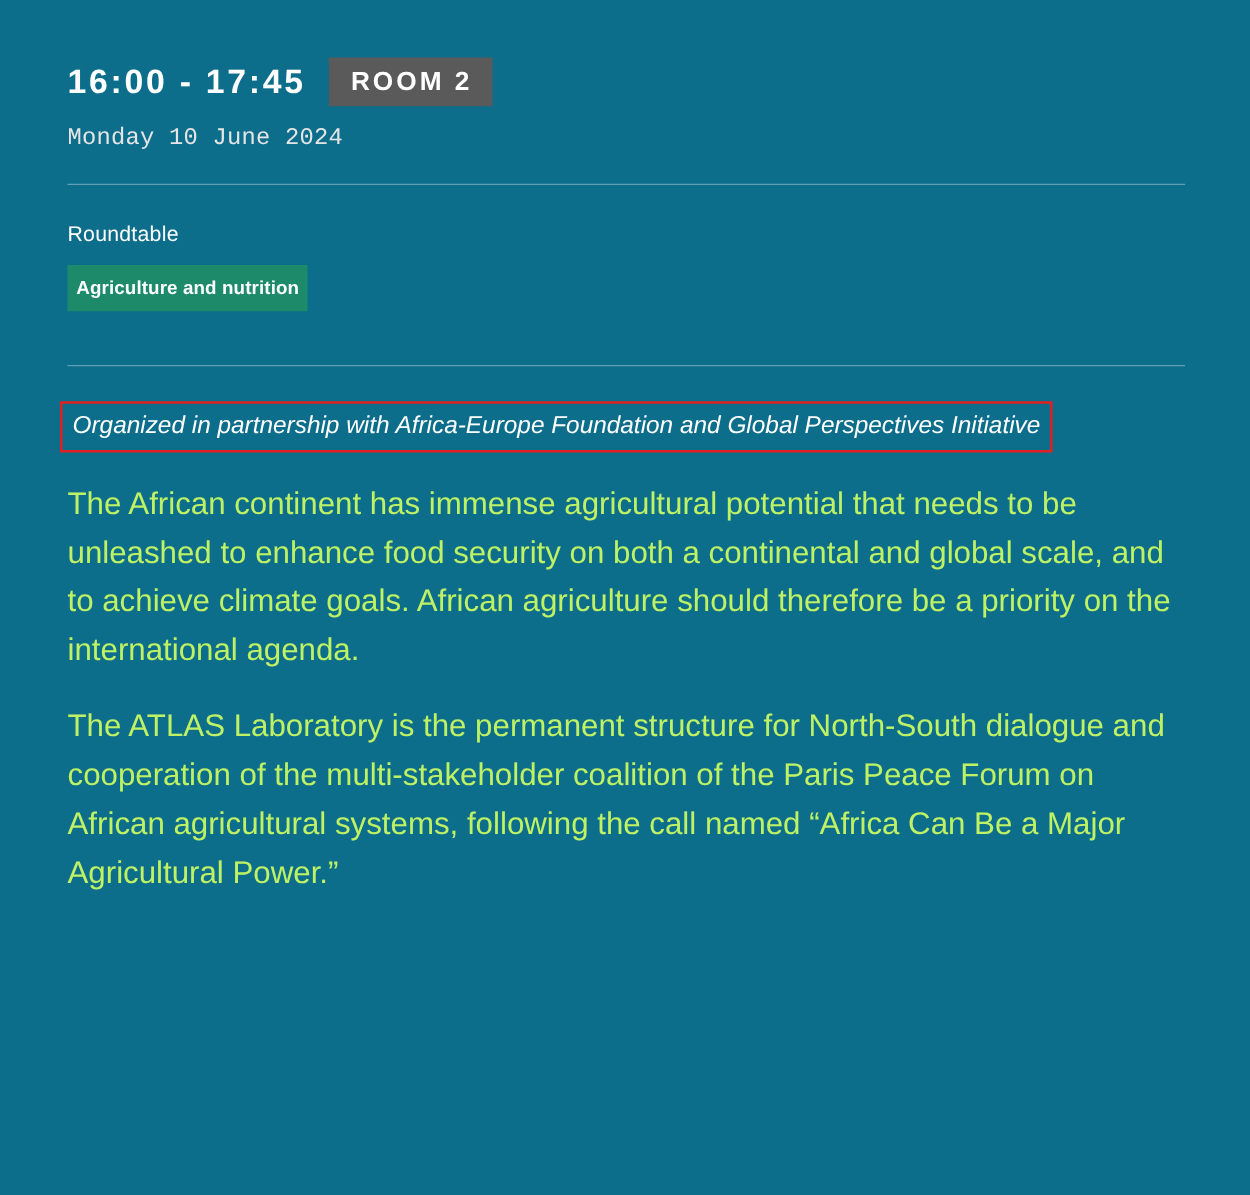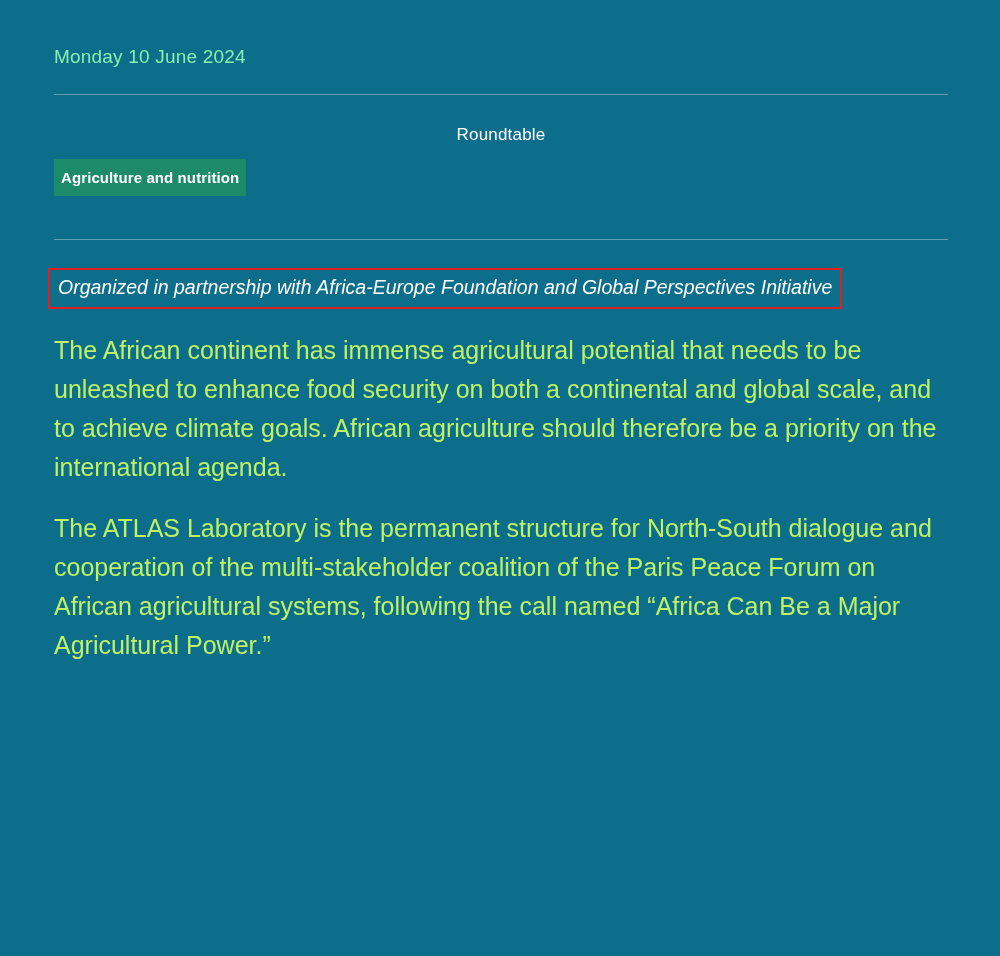--- a/index.html
+++ b/index.html
@@ -40,38 +40,38 @@
     background: #5a5a5a;
     color: #ffffff;
     font-size: 21px;
     font-weight: bold;
     letter-spacing: 2.4px;
     padding: 9px 16px 9px 18px;
     line-height: 1;
   }
   .date {
     font-size: 19px;
-    color: #86efac;
+    color: #e5e5e5;
     letter-spacing: 0.2px;
     margin-bottom: 26px;
+    font-family: Liberation Mono, monospace;
   }
 
   .divider {
     height: 1px;
     background: rgba(255,255,255,0.35);
     width: 100%;
   }
 
   .kicker {
     font-size: 17px;
     color: #ffffff;
     margin-top: 30px;
     margin-bottom: 14px;
     letter-spacing: 0.2px;
-    text-align: center;
   }
 
   h1.title {
     font-size: 41px;
     line-height: 1.21;
     font-weight: bold;
     margin: 0 0 36px 0;
     letter-spacing: -0.2px;
     max-width: 900px;
   }
@@ -114,20 +114,24 @@
     color: #bef264;
     max-width: 900px;
   }
   p.body-text:last-child { margin-bottom: 12px; }
 </style>
 </head>
 <body>
 
 <div class="page">
 
+  <div class="time-row">
+    <div class="time">16:00 - 17:45</div>
+    <div class="room-badge">ROOM 2</div>
+  </div>
 
   <div class="date">Monday 10 June 2024</div>
 
   <div class="divider"></div>
 
   <div class="kicker">Roundtable</div>
 
 
   <div class="tag">Agriculture and nutrition</div>
 

